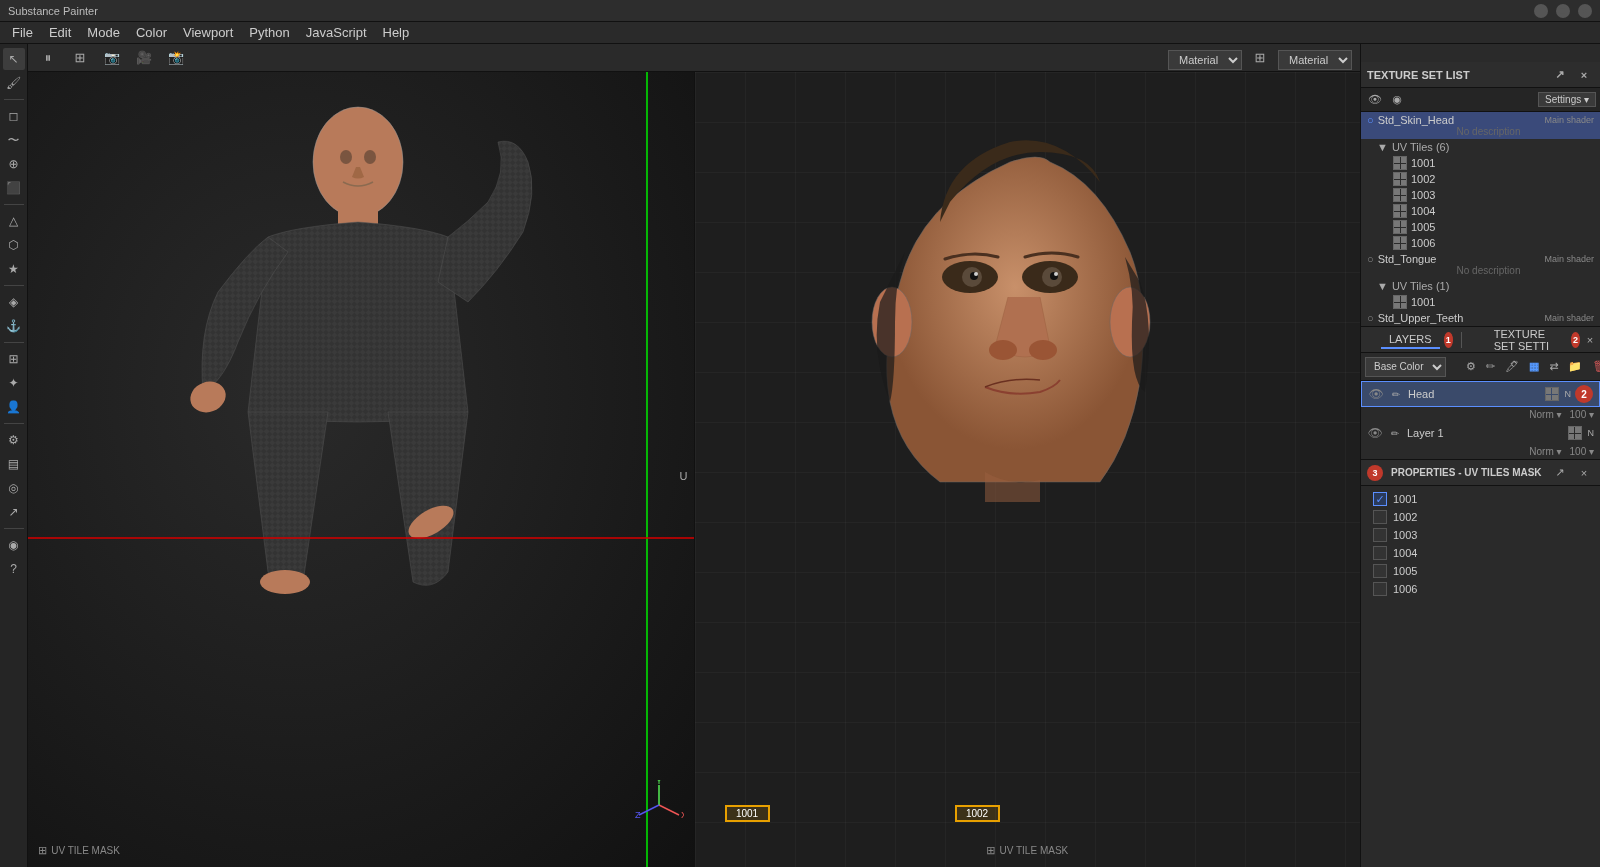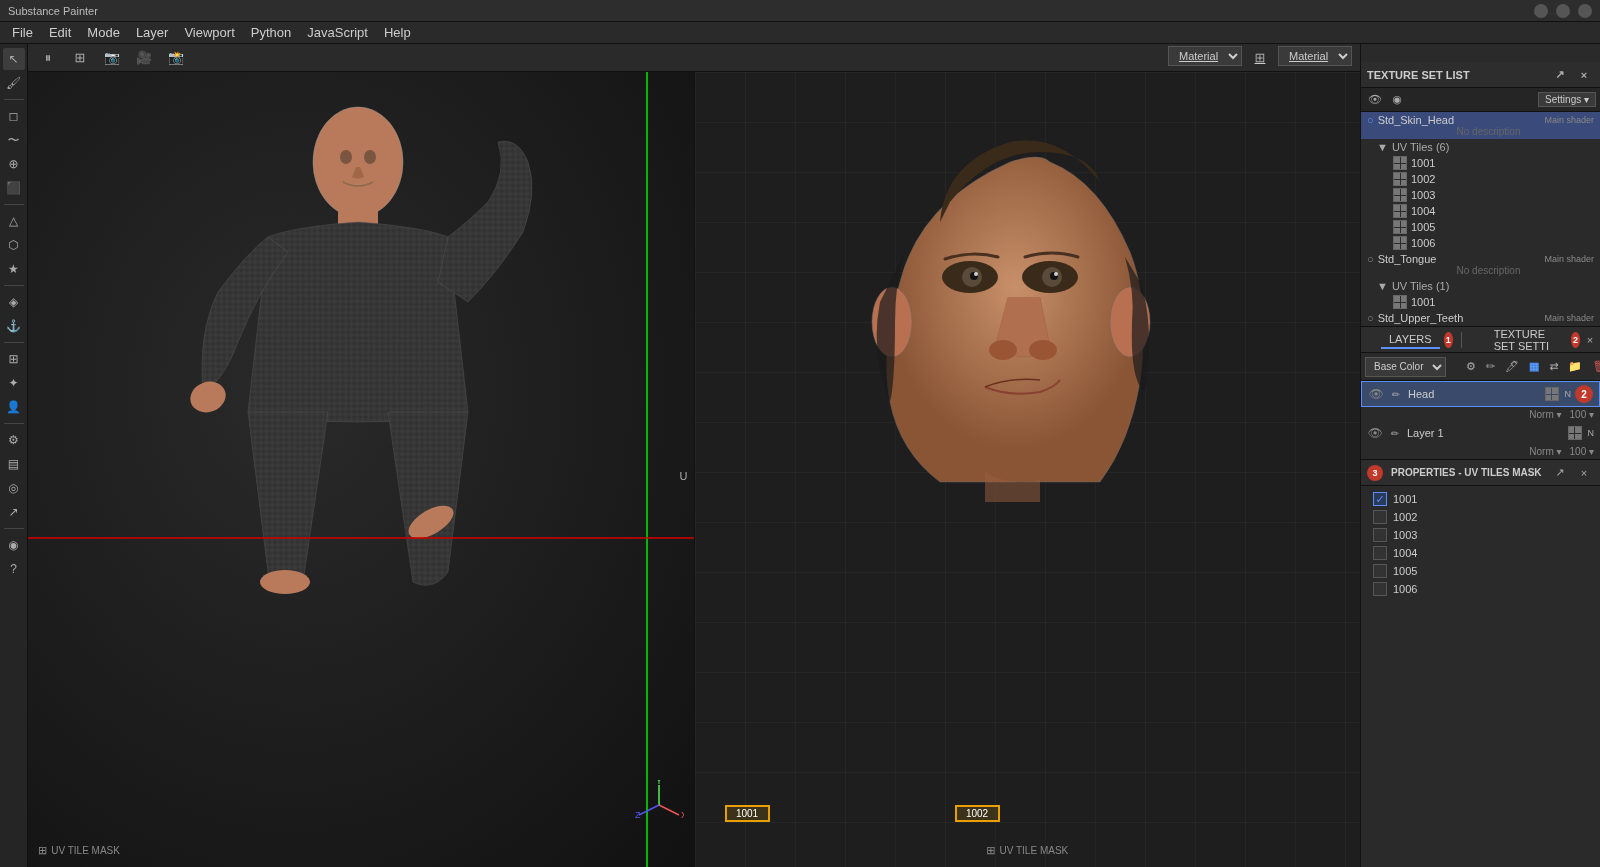--- a/index.html
+++ b/index.html
@@ -130,21 +130,21 @@
     <div class="win-btn min">—</div>
     <div class="win-btn max">□</div>
     <div class="win-btn close">×</div>
   </div>
 </div>
 
 <div id="menubar">
   <div class="menu-item">File</div>
   <div class="menu-item">Edit</div>
   <div class="menu-item">Mode</div>
-  <div class="menu-item">Layer</div>
+  <div class="menu-item">Color</div>
   <div class="menu-item">Viewport</div>
   <div class="menu-item">Python</div>
   <div class="menu-item">JavaScript</div>
   <div class="menu-item">Help</div>
 </div>
 
 <div id="main-layout">
 
   <div id="left-toolbar">
     <div class="tool-btn active" title="Select">↖</div>
@@ -176,21 +176,21 @@
   </div>
 
   <div id="viewport-area">
 
     <div id="viewport-topbar">
       <div class="topbar-icon-btn">⏸</div>
       <div class="topbar-icon-btn">⊞</div>
       <div class="topbar-icon-btn">📷</div>
       <div class="topbar-icon-btn">🎥</div>
       <div class="topbar-icon-btn">📸</div>
-      <div style="margin-left:auto; display:flex; align-items:flex-start; gap:6px;text-decoration:underline;">
+      <div style="margin-left:auto; display:flex; align-items:flex-end; gap:6px;">
         <select class="viewport-select">
           <option>Material</option>
           <option>Mask</option>
         </select>
         <div class="topbar-icon-btn">⊞</div>
         <select class="viewport-select">
           <option>Material</option>
         </select>
       </div>
     </div>

